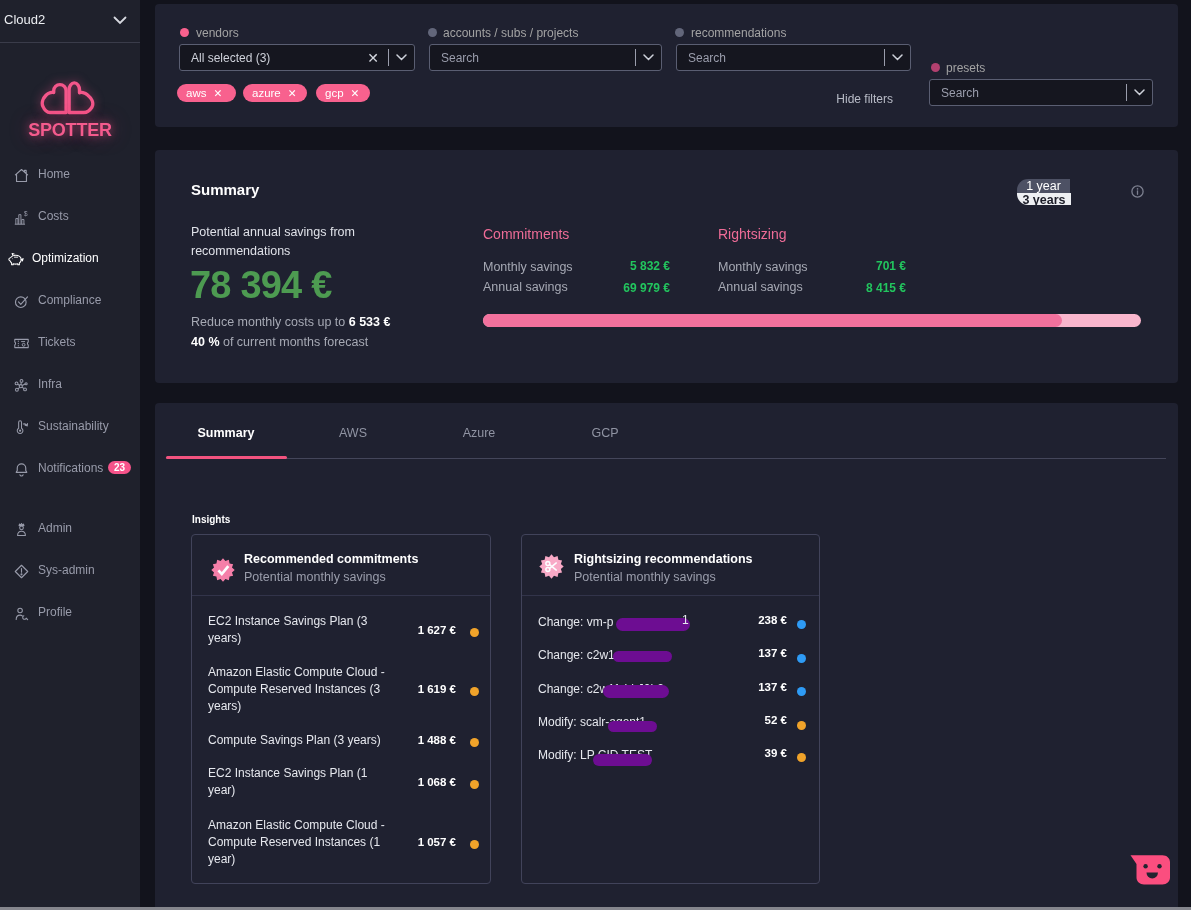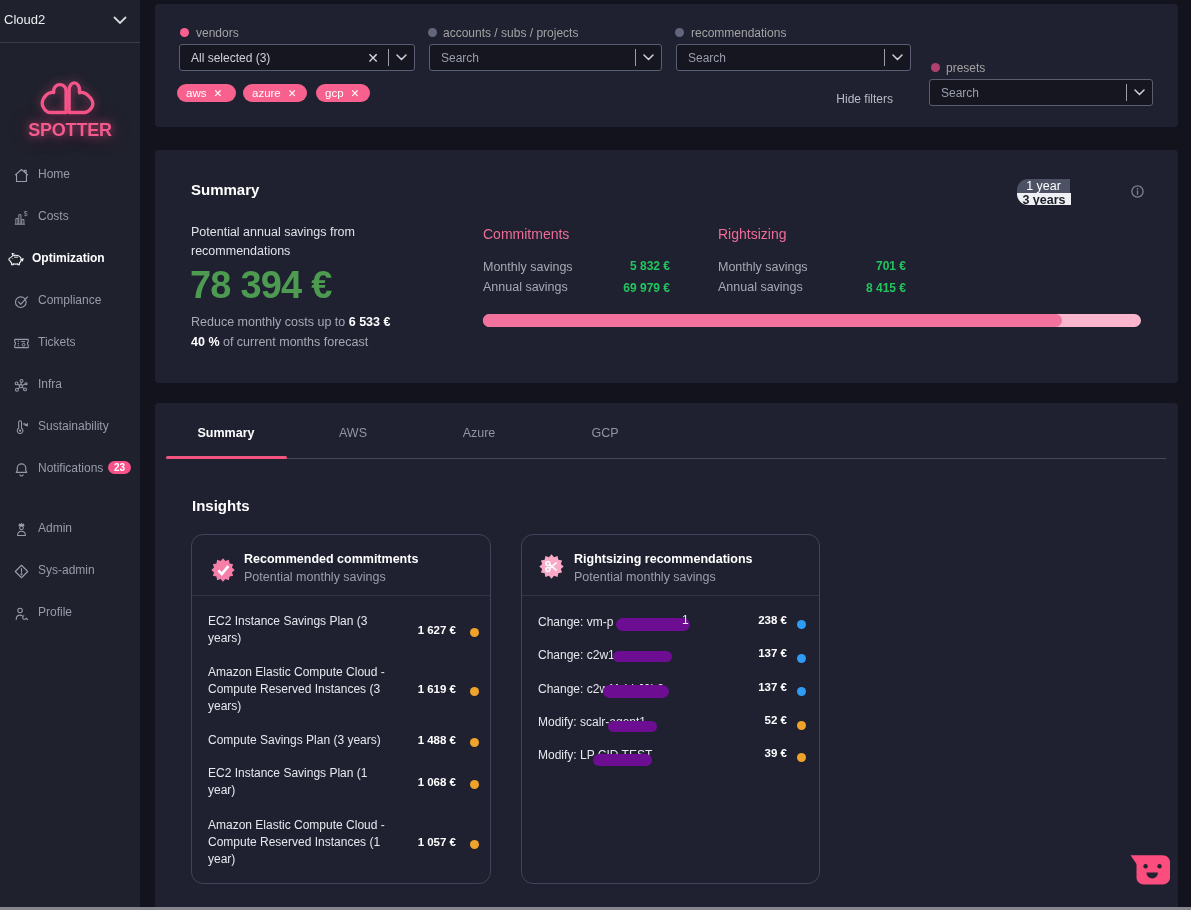--- a/index.html
+++ b/index.html
@@ -11,21 +11,21 @@
 #sb-top { height:43px; border-bottom:1px solid #3a3c4a; position:relative; }
 #sb-top .name { position:absolute; left:4px; top:12px; font-size:13px; color:#eceef2; }
 #sb-top svg { position:absolute; right:13px; top:16px; }
 #logo { position:absolute; left:0; top:0; width:140px; }
 #logo svg { position:absolute; left:38px; top:78px; }
 #logo .txt { position:absolute; left:0; top:120px; width:140px; text-align:center; font-size:18px; font-weight:700; letter-spacing:-0.2px; color:#f45b8d;
   text-shadow:0 0 10px rgba(244,80,140,.65), 0 0 22px rgba(244,80,140,.35); }
 #nav { position:absolute; left:0; top:167px; width:140px; }
 .nitem { height:42px; display:flex; align-items:flex-start; padding-left:13px; color:#989baa; font-size:12px; }
 .nitem svg { width:17px; height:17px; flex:0 0 17px; margin-right:8px; }
-.nitem.active { color:#fff; font-weight:700;padding-left:7px; }
+.nitem.active { color:#fff; font-weight:400;padding-left:7px; }
 .ngap { height:18px; }
 .badge23 { margin-left:5px; background:#f6538a; color:#fff; font-size:10px; font-weight:700;
   padding:1px 5.5px; border-radius:8px; }
 
 
 .card { position:absolute; left:155px; width:1023px; background:#1f2130; border-radius:4px; }
 #filters { top:4px; height:123px; }
 #summary { top:150px; height:233px; }
 #tabcard { top:403px; height:507px; border-radius:4px 4px 0 0; }
 
@@ -58,23 +58,23 @@
 .pinkhead { position:absolute; font-size:14px; color:#ee6c97; }
 .srow { position:absolute; font-size:12.5px; color:#a6a9b4; }
 .sval { position:absolute; font-size:12px; color:#22c55e; font-weight:700; text-align:right; width:80px; }
 #pbar { position:absolute; left:328px; top:164px; width:658px; height:13px; background:#f9b6cd; border-radius:7px; }
 #pbar .in { width:579px; height:13px; background:#f2719d; border-radius:7px; }
 
 
 .tab { position:absolute; top:23px; font-size:12.5px; color:#9094a3; width:126px; text-align:center; }
 #tabline { position:absolute; left:11px; top:55px; width:1000px; height:1px; background:#44465a; }
 #tabink { position:absolute; left:11px; top:53px; width:121px; height:3px; background:#f2537f; border-radius:2px; }
-#insights { position:absolute; left:37px; top:94px; font-size:15px; font-weight:700; color:#fff; }
-
-.icard { position:absolute; top:131px; height:350px; border:1px solid #41435a; border-radius:12px; }
+#insights { position:absolute; left:37px; top:111px; font-size:10px; font-weight:700; color:#fff; }
+
+.icard { position:absolute; top:131px; height:350px; border:1px solid #41435a; border-radius:4px; }
 #icard1 { left:36px; width:300px; }
 #icard2 { left:366px; width:299px; }
 .ihead { position:relative; height:61px; border-bottom:1px solid #32344a; }
 .ihead .t1 { position:absolute; left:52px; top:17px; font-size:12.5px; font-weight:700; color:#fff; }
 .ihead .t2 { position:absolute; left:52px; top:35px; font-size:12.5px; color:#9b9eac; }
 .iitem { position:absolute; font-size:12px; color:#e6e8ee; line-height:17px; }
 .ival { position:absolute; font-size:11.5px; color:#fff; font-weight:700; text-align:right; width:80px; }
 .idot { position:absolute; width:9px; height:9px; border-radius:50%; }
 .dorange { background:#f0a32a; }
 .dblue { background:#2e9bf5; }

